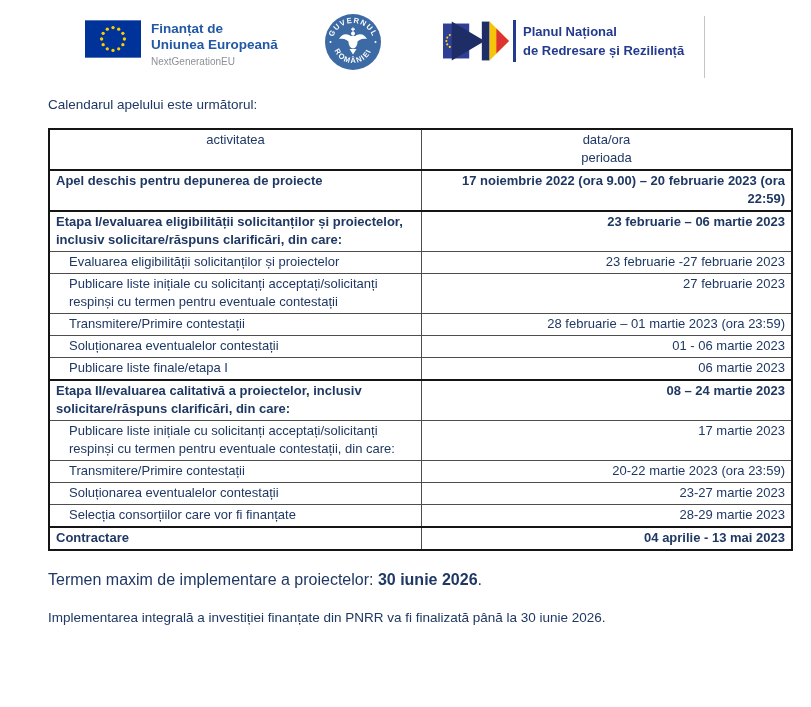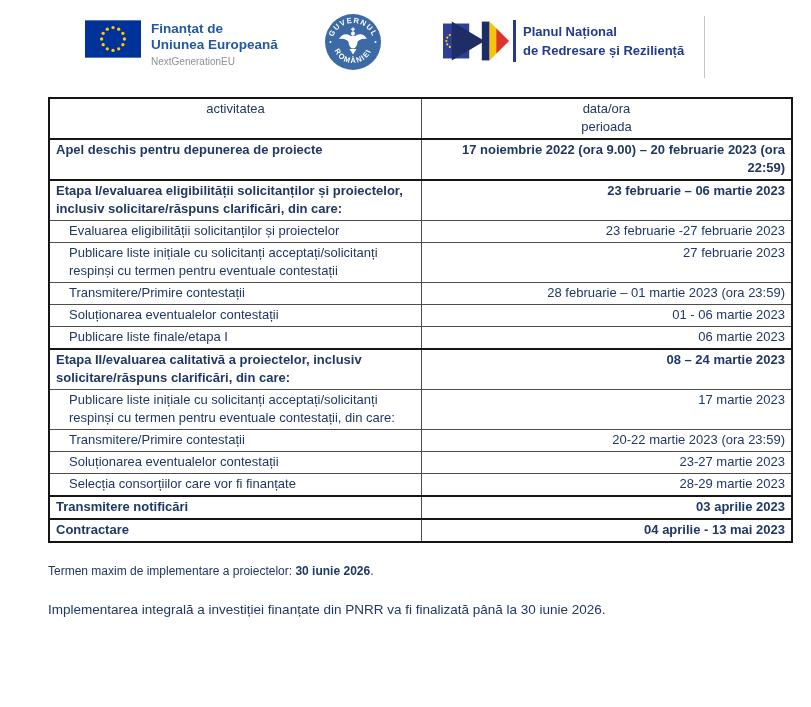--- a/index.html
+++ b/index.html
@@ -42,21 +42,21 @@
     font-weight:normal;
   }
   th.col-activity{width:359px;text-align:center;}
   th.col-date{width:357px;text-align:center;}
   tr.hdr th{border-bottom:2px solid #151515;}
   tr.major td{font-weight:bold;border-top:2px solid #151515;}
   td.activity{text-align:left;border-radius:12px;}
   tr.sub td.activity{padding-left:19px;}
   td.date{text-align:right;}
   
-  .note1{margin:20px 0 5px 48px;font-size:12px;line-height:17px;}
+  .note1{margin:20px 0 5px 48px;font-size:16px;line-height:17px;}
   .note2{margin:21px 0 0 48px;font-size:13.5px;line-height:17px;}
 </style>
 </head>
 <body>
 
 <div class="page">
 
   <div class="header">
 
     <div class="eu-logo">
@@ -134,20 +134,21 @@
       <div class="pnrr-bar"></div>
       <div class="pnrr-text">
         <div>Planul Național</div>
         <div>de Redresare și Reziliență</div>
       </div>
     </div>
 
     <div class="header-divider"></div>
   </div>
 
+  <p class="intro">Calendarul apelului este următorul:</p>
 
   <table class="cal">
     <thead>
       <tr class="hdr">
         <th class="col-activity">activitatea</th>
         <th class="col-date">
           <div>data/ora</div>
           <div>perioada</div>
         </th>
       </tr>
@@ -195,24 +196,20 @@
         </tr>
         <tr class="sub">
           <td class="activity">Soluționarea eventualelor contestații</td>
           <td class="date">23-27 martie 2023</td>
         </tr>
         <tr class="sub">
           <td class="activity">Selecția consorțiilor care vor fi finanțate</td>
           <td class="date">28-29 martie 2023</td>
         </tr>
         <tr class="major">
-          <td class="activity">Transmitere notificări</td>
-          <td class="date">03 aprilie 2023</td>
-        </tr>
-        <tr class="major">
           <td class="activity">Contractare</td>
           <td class="date">04 aprilie - 13 mai 2023</td>
         </tr>
       </tbody>
   </table>
 
   <p class="note1"><span>Termen maxim de implementare a proiectelor: </span><b>30 iunie 2026</b><span>.</span></p>
   <p class="note2">Implementarea integrală a investiției finanțate din PNRR va fi finalizată până la 30 iunie 2026.</p>
 
 </div>

